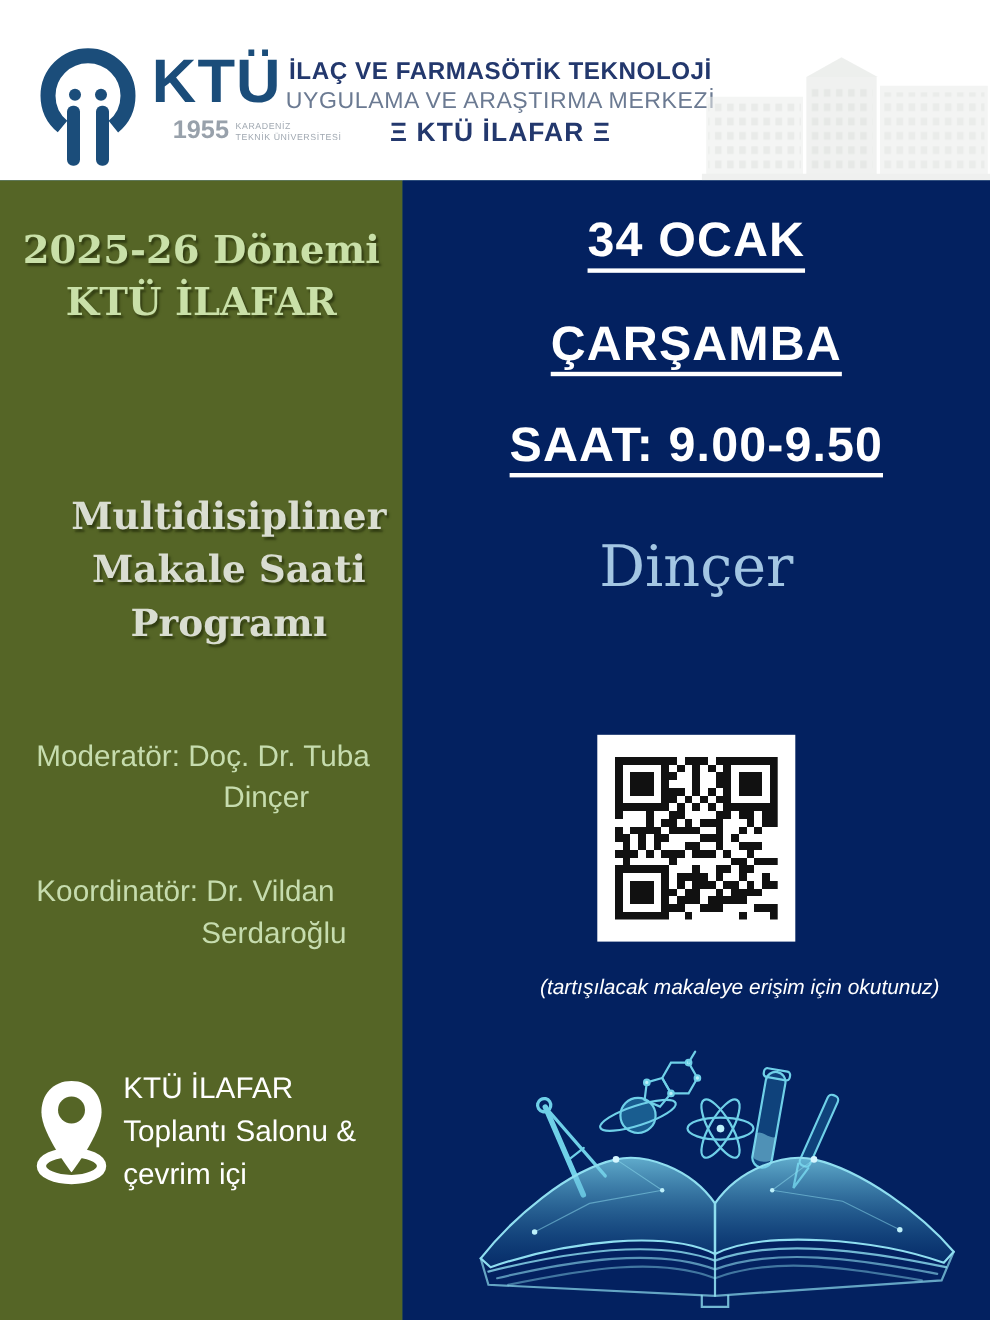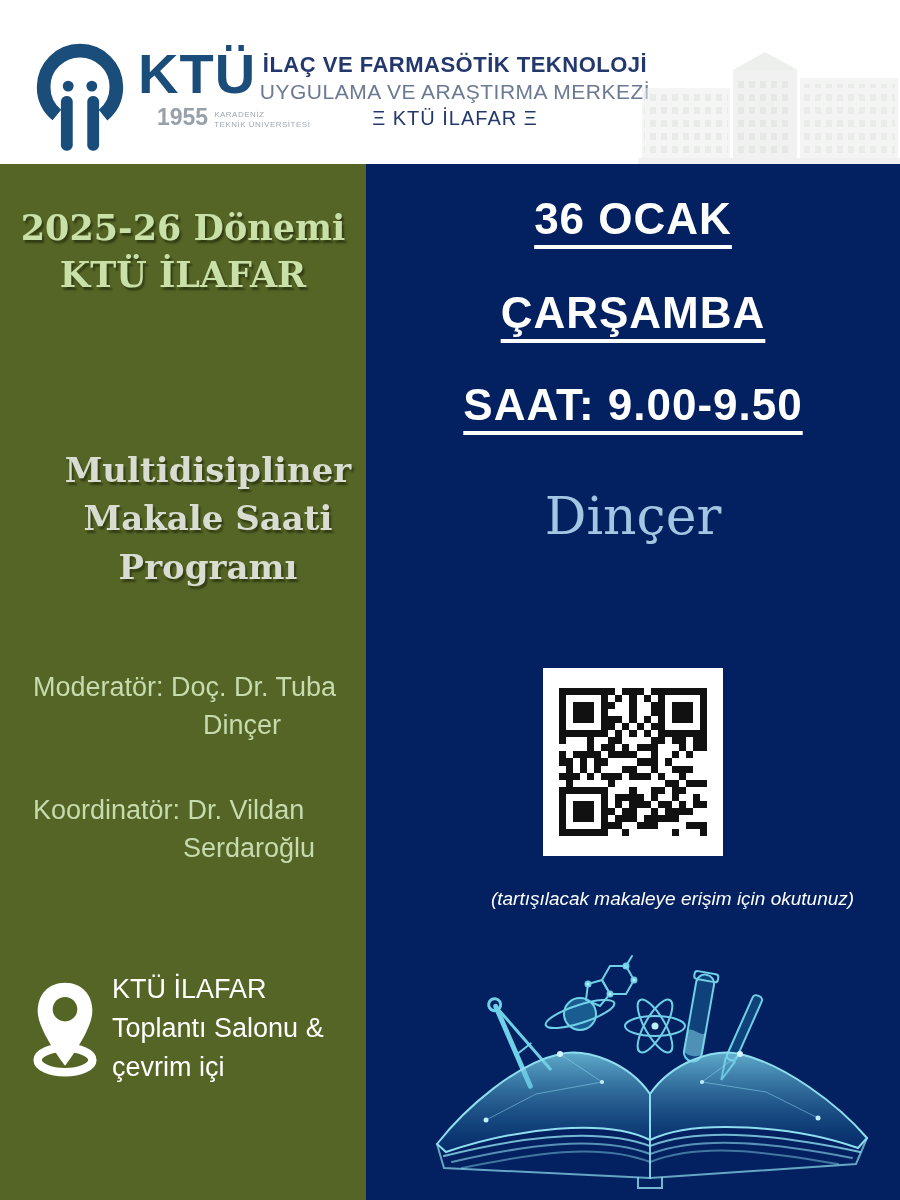--- a/index.html
+++ b/index.html
@@ -10,21 +10,21 @@
   .header{position:absolute;left:0;top:0;width:900px;height:164px;background:#ffffff;}
   .logo-mark{position:absolute;left:30px;top:38px;width:100px;height:118px;}
   .logo-ktu{position:absolute;left:138px;top:46px;font-size:56px;font-weight:bold;
             color:#1b4d7a;letter-spacing:1px;line-height:1;}
   .logo-year-row{position:absolute;left:157px;top:106px;display:flex;align-items:flex-start;}
   .logo-year{font-size:23px;font-weight:bold;color:#98a1ab;line-height:1;margin-right:6px;}
   .logo-univ{font-size:8px;color:#a0a8b1;line-height:1.25;letter-spacing:.5px;padding-top:4px;}
   .h-title{position:absolute;left:255px;top:52px;width:400px;text-align:center;}
   .h-t1{font-size:22px;font-weight:bold;color:#23386d;letter-spacing:.5px;}
   .h-t2{font-size:21px;color:#6b7a92;margin-top:2px;letter-spacing:.5px;}
-  .h-t3{font-size:20px;font-weight:normal;color:#23386d;margin-top:3px;letter-spacing:1px;}
+  .h-t3{font-size:24px;font-weight:bold;color:#23386d;margin-top:3px;letter-spacing:1px;}
   .building{position:absolute;right:0;top:40px;width:262px;height:124px;opacity:.55;}
 
   
   .col-left{position:absolute;left:0;top:164px;width:366px;height:1036px;background:#556526;}
   .col-right{position:absolute;left:366px;top:164px;width:534px;height:1036px;background:#032160;}
 
   
   .period{position:absolute;left:0;top:40px;width:366px;text-align:center;
           font-family:"DejaVu Serif",serif;font-weight:bold;font-size:35px;line-height:1.35;
           color:#c9e0a8;text-shadow:2px 3px 2px rgba(25,33,5,.6);}
@@ -132,21 +132,21 @@
       <div class="loc-text">
         <div>KTÜ İLAFAR</div>
         <div>Toplantı Salonu &amp;</div>
         <div>çevrim içi</div>
       </div>
     </div>
   </div>
 
   <div class="col-right">
 
-    <div class="r-head r-date">36 OCAK</div>
+    <div class="r-head r-date">34 OCAK</div>
     <div class="r-head r-day">ÇARŞAMBA</div>
     <div class="r-head r-time">SAAT: 9.00-9.50</div>
 
     <div class="speaker">
       <div>Dinçer</div>
     </div>
 
     <div class="qr-white">
       <svg id="qr-svg" width="148" height="148" viewBox="0 0 21 21" shape-rendering="crispEdges">
           <rect x="0" y="0" width="7" height="7" fill="#111"></rect>

